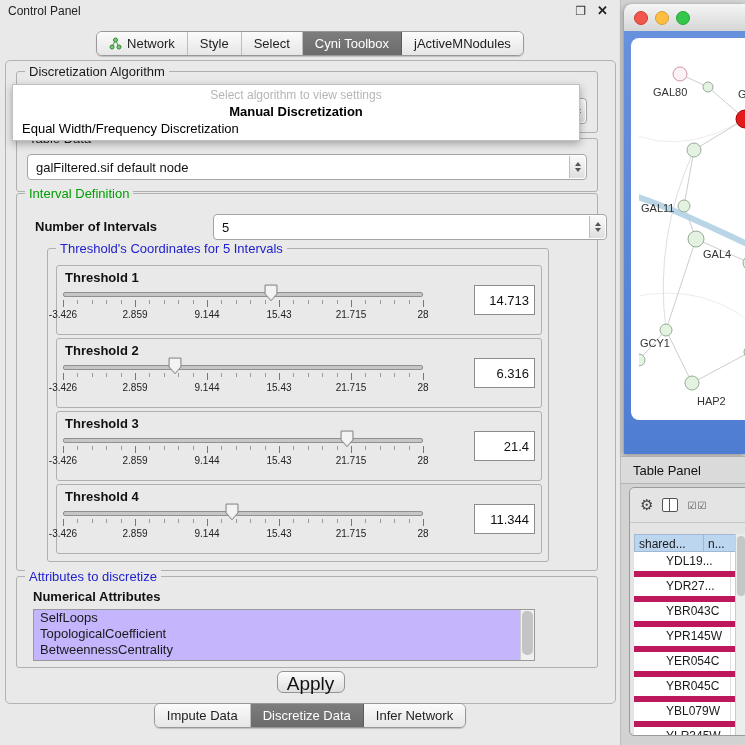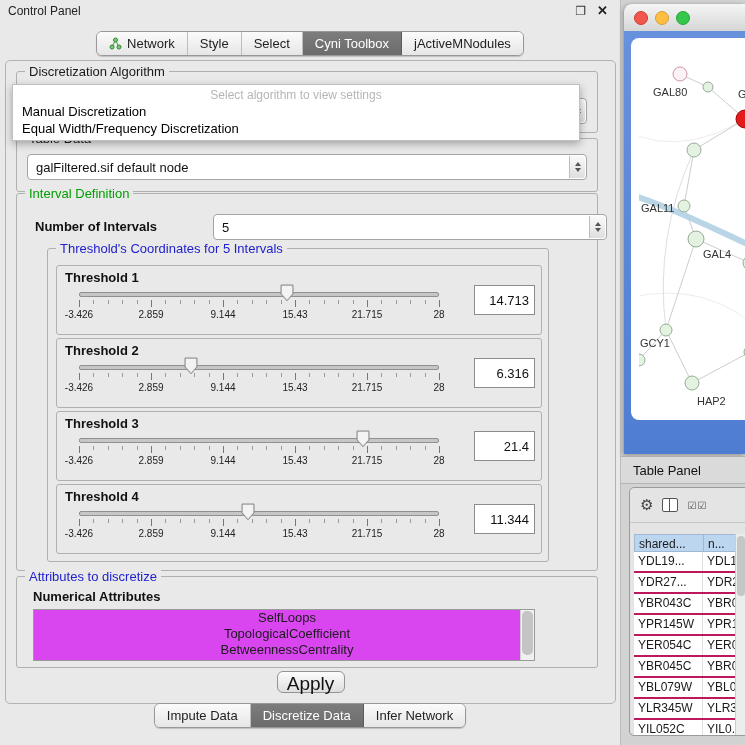--- a/index.html
+++ b/index.html
@@ -50,47 +50,47 @@
   .arr-down{width:0;height:0;border-left:3px solid transparent;border-right:3px solid transparent;border-top:4px solid #555;}
   #algo-combo{left:10px;top:26px;right:10px;height:24px;}
   #tabledata-combo{left:10px;top:15px;right:10px;height:24px;}
   #intervals-combo{left:196px;top:20px;width:362px;height:24px;}
 
   
   .popup{position:absolute;left:12px;top:84px;width:566px;background:#fff;border:1px solid #c0c0c0;
          box-shadow:0 3px 8px rgba(0,0,0,.30);z-index:50;padding:2px 0 3px 0;}
   .popup-hint{text-align:center;color:#b6b6b6;font-size:12px;line-height:16px;}
   .popup-opt{font-size:13px;line-height:17px;padding:0 9px;color:#000;cursor:default;}
-  .popup-opt.bold{font-weight:normal;}
+  .popup-opt.bold{font-weight:bold;text-align:center;}
 
   .bold-label{position:absolute;font-weight:bold;font-size:13px;color:#111;}
   #intervals-label{left:18px;top:25px;}
 
   #thresholds-group{left:30px;top:54px;width:500px;height:312px;}
 
   .threshold-panel{position:absolute;left:8px;width:484px;height:68px;border:1px solid #b0b0b0;border-radius:3px;background:#e9e9e9;}
   .threshold-panel[data-idx="0"]{top:16px;}
   .threshold-panel[data-idx="1"]{top:89px;text-align:center;}
   .threshold-panel[data-idx="2"]{top:162px;}
   .threshold-panel[data-idx="3"]{top:235px;}
   .th-label{position:absolute;left:8px;top:4px;font-weight:bold;font-size:13px;color:#111;}
   .value-box{position:absolute;right:6px;top:19px;width:54px;height:28px;background:#fff;border:1px solid #8c8c8c;
              display:flex;align-items:center;justify-content:flex-end;padding-right:5px;font-size:13px;color:#111;}
-  .slider{position:absolute;left:22px;top:18px;width:360px;height:46px;}
+  .slider{position:absolute;left:6px;top:18px;width:360px;height:46px;}
   .track{position:absolute;left:0;right:0;top:8px;height:3px;background:#c6c6c6;border:1px solid #909090;border-radius:2px;}
   .ticks-minor{position:absolute;left:0;right:0;top:16px;height:4px;
        background:repeating-linear-gradient(90deg,#9a9a9a 0,#9a9a9a 1px,transparent 1px,transparent 4%);}
   .scale{position:absolute;left:0;right:0;top:0;height:100%;}
   .tick-major{position:absolute;top:16px;width:1px;height:7px;background:#777;}
   .scale-label{position:absolute;top:25px;font-size:10px;color:#222;transform:translateX(-50%);white-space:nowrap;}
   .thumb{position:absolute;top:0;width:15px;height:18px;transform:translateX(-50%);cursor:default;}
 
   
   #numattr-label{left:16px;top:12px;}
-  .attr-list{position:absolute;left:16px;top:32px;width:500px;height:50px;background:#d946ef;border:1px solid #9a9a9a;overflow:hidden;text-align:center;}
+  .attr-list{position:absolute;left:16px;top:32px;width:500px;height:50px;background:#c4b5fd;border:1px solid #9a9a9a;overflow:hidden;}
   .list-item{font-size:13px;line-height:16px;padding-left:6px;white-space:nowrap;}
   .attr-scroll{position:absolute;right:0;top:0;bottom:0;width:13px;background:#f0f0f0;border-left:1px solid #cfcfcf;}
   .attr-scroll .sthumb{position:absolute;left:1px;right:1px;top:1px;height:44px;background:#c4c4c4;border-radius:5px;}
 
   .apply-btn{position:absolute;left:50%;transform:translateX(-50%);top:610px;width:68px;height:22px;
              background:linear-gradient(#fdfdfd,#dedede);border:1px solid #949494;border-radius:6px;
              font-size:19px;color:#111;font-family:"Liberation Sans",sans-serif;cursor:default;}
 
   .bottom-tabstrip{position:absolute;left:0;right:0;top:703px;display:flex;justify-content:center;}
 
@@ -115,21 +115,21 @@
   .tw-toolbar{position:absolute;left:0;top:0;right:0;height:34px;display:flex;align-items:center;gap:9px;padding-left:10px;
       border-bottom:1px solid #c6c6c6;}
   .gear{font-size:15px;color:#444;cursor:default;}
   .cols-icon{width:14px;height:12px;border:1px solid #555;border-radius:2px;position:relative;cursor:default;background:#fff;}
   .cols-icon::after{content:"";position:absolute;left:6px;top:0;bottom:0;width:1px;background:#555;}
   .checks{font-size:10px;color:#555;letter-spacing:1px;cursor:default;}
   .tw-table{position:absolute;left:4px;top:46px;right:10px;bottom:0;background:#fff;font-size:12px;}
   .t-head{display:flex;height:18px;line-height:18px;}
   .t-head .h1{width:64px;background:var(--header-cell-blue);border:1px solid #9db9d4;border-right:none;padding-left:4px;overflow:hidden;white-space:nowrap;}
   .t-head .h2{flex:1;background:var(--header-cell-blue);border:1px solid #9db9d4;padding-left:4px;overflow:hidden;white-space:nowrap;}
-  .t-row{display:flex;height:19px;line-height:19px;border-bottom:2px solid #be185d;cursor:default;}
+  .t-row{display:flex;height:19px;line-height:19px;border-bottom:6px solid #be185d;cursor:default;padding-left:28px;}
   .t-c1{width:64px;padding-left:4px;border-right:1px solid #e0e0e0;overflow:hidden;white-space:nowrap;}
   .t-c2{flex:1;padding-left:4px;overflow:hidden;white-space:nowrap;}
   .tw-scroll{position:absolute;right:0;top:46px;bottom:0;width:10px;background:#ededed;border-left:1px solid #cccccc;}
   .tw-scroll .sthumb{position:absolute;left:1px;right:1px;top:2px;height:60px;background:#c6c6c6;border-radius:4px;}
 </style>
 </head>
 <body>
 
 <section class="control-panel">
 

